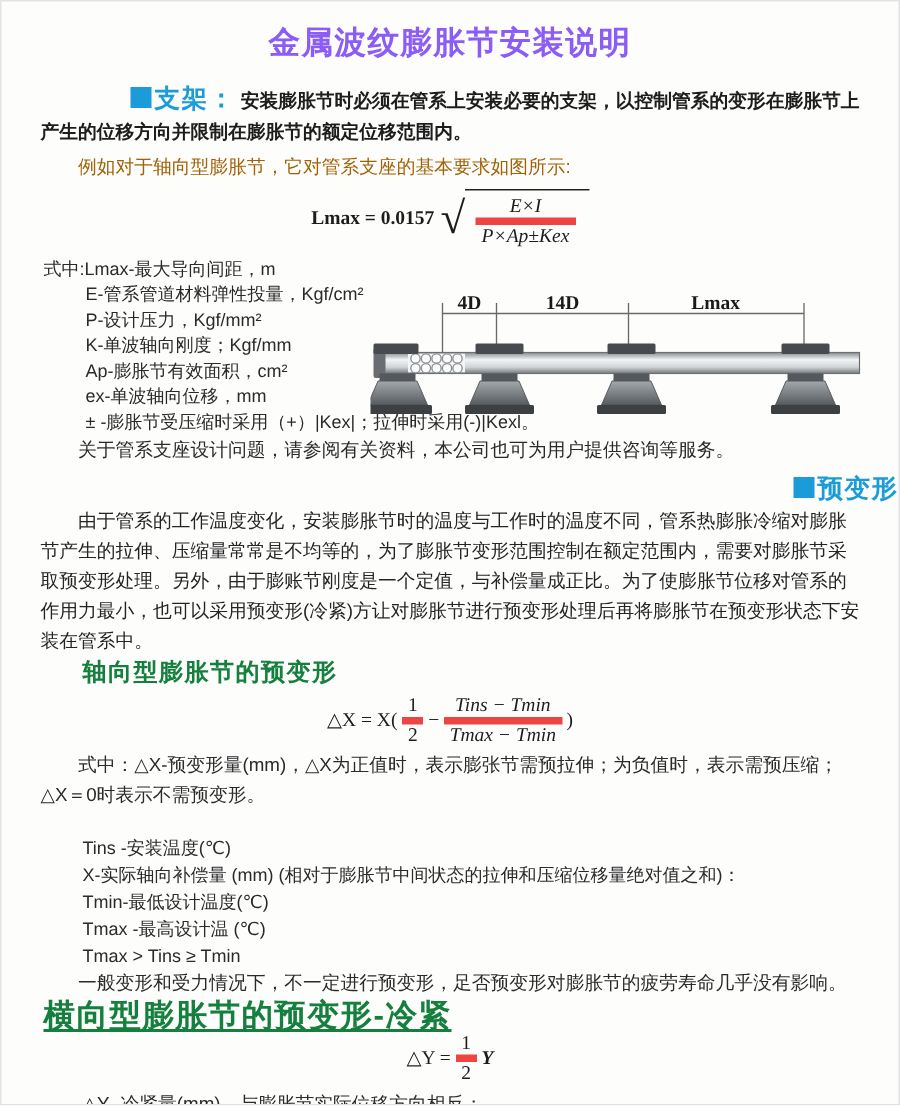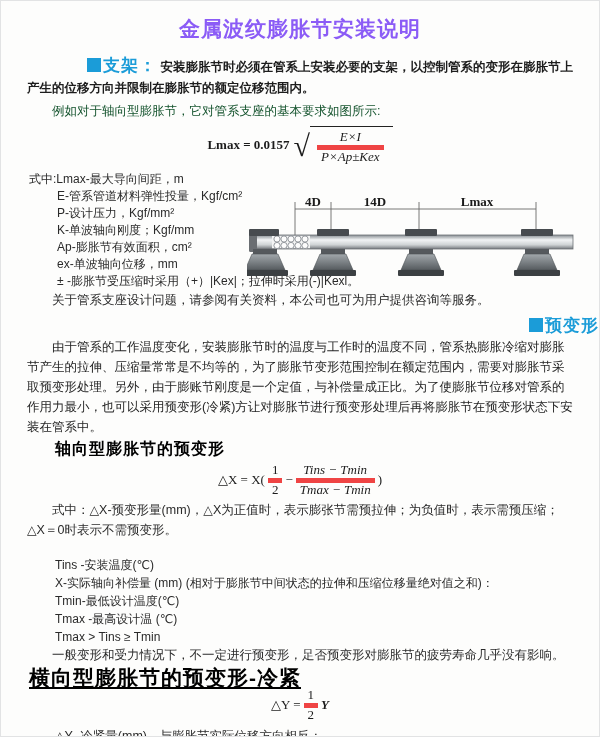--- a/index.html
+++ b/index.html
@@ -8,38 +8,38 @@
     background:#fdfdfc;border:1px solid #e2e3e4;overflow:hidden;
     font-family:"Liberation Sans","DejaVu Sans",sans-serif;color:#333;
   }
   .title{
     padding-top:15px;text-align:center;font-size:21px;font-weight:bold;
     color:#8b5cf6;letter-spacing:1px;line-height:26px;
   }
   .p-intro{margin:13px 26px 0;font-size:12.5px;line-height:21px;text-indent:60px;color:#1d1d1d;font-weight:bold;}
   .sec-mark{display:inline-block;width:14px;height:14px;background:#1b9cd8;vertical-align:-1px;margin-right:2px;}
   .sec-inline-head{color:#1b9cd8;font-size:17px;font-weight:bold;letter-spacing:1px;}
-  .p-example{margin:2px 26px 0;font-size:12.5px;line-height:20px;text-indent:2em;color:#14532d;}
+  .p-example{margin:2px 26px 0;font-size:12.5px;line-height:20px;text-indent:2em;color:#a16207;}
   .formula{display:flex;justify-content:center;align-items:center;
     font-family:"Liberation Serif","DejaVu Serif",serif;color:#1c1c1c;font-size:13px;}
   .formula.f1{margin-top:6px;height:36px;font-weight:bold;}
   .frac{display:inline-flex;flex-direction:column;text-align:center;margin:0 3px;line-height:1.15;}
   .frac .fnum{border-bottom:5px solid #ef4444;padding:0 4px;}
   .frac .fden{padding:0 4px;}
   .it{font-style:italic;font-weight:normal;}
   .sqrt{display:inline-flex;align-items:center;margin-left:4px;}
   .radical{font-size:30px;font-weight:normal;line-height:1;transform:translateY(1px);}
   .radicand{border-top:1.5px solid #222;padding:2px 6px 0 4px;}
   .defs{margin:8px 26px 0 28px;font-size:12px;line-height:17px;color:#2a2a2a;}
   .def-line{padding-left:28px;}
   .def-line.first{padding-left:0;}
   .p-note{margin:1px 26px 0;font-size:12.5px;line-height:18px;text-indent:2em;color:#2a2a2a;}
   .sec-head{margin:6px 0 0 26px;font-size:17px;font-weight:bold;color:#1b9cd8;line-height:22px;letter-spacing:1px;text-align:right;}
   .p-body{margin:0 25px 0 26px;font-size:12.5px;line-height:20px;text-indent:2em;color:#242424;}
-  .sub-head{margin:2px 0 0 54px;font-size:16px;font-weight:bold;color:#000000;line-height:20px;letter-spacing:1px;}
+  .sub-head{margin:2px 0 0 54px;font-size:16px;font-weight:bold;color:#15803d;line-height:20px;letter-spacing:1px;}
   .sub-head.lat{margin-left:28px;font-size:21px;line-height:22px;text-decoration:underline;}
   .formula.f2{margin-top:4px;height:34px;}
   .formula.f3{margin-top:2px;height:28px;}
   .p-explain{margin:4px 26px 16px;font-size:12.5px;line-height:19.5px;text-indent:2em;color:#2a2a2a;}
   .items{margin:0 26px 0 54px;font-size:12px;line-height:18px;color:#2a2a2a;}
   .p-closing{margin:0 26px 0;font-size:12.5px;line-height:19px;text-indent:2em;color:#2a2a2a;}
   .p-last{margin:8px 26px 0 54px;font-size:12.5px;line-height:18px;color:#2a2a2a;}
   .diagram{position:absolute;left:246px;top:194px;width:334px;height:92px;}
 </style>
 </head>

